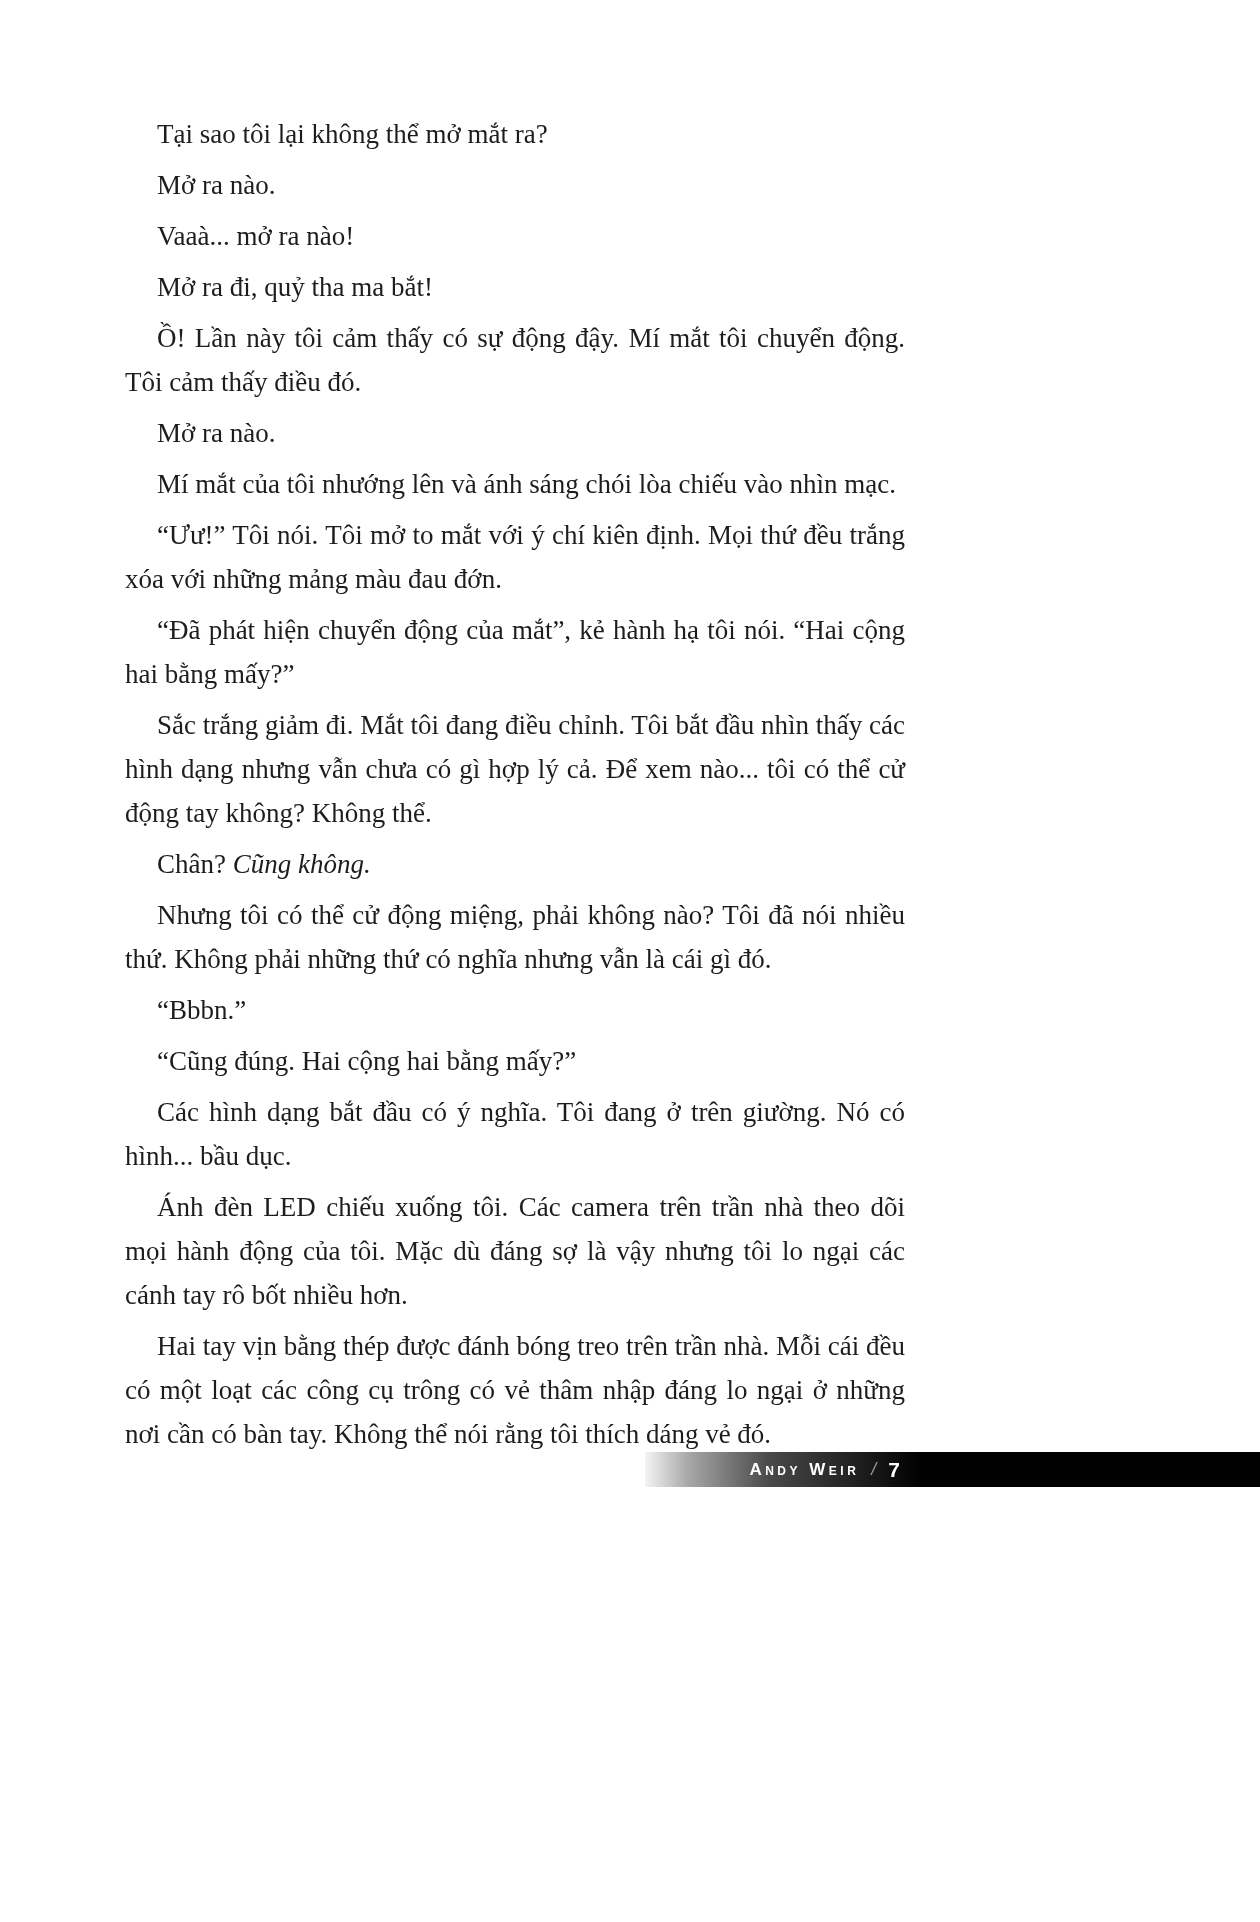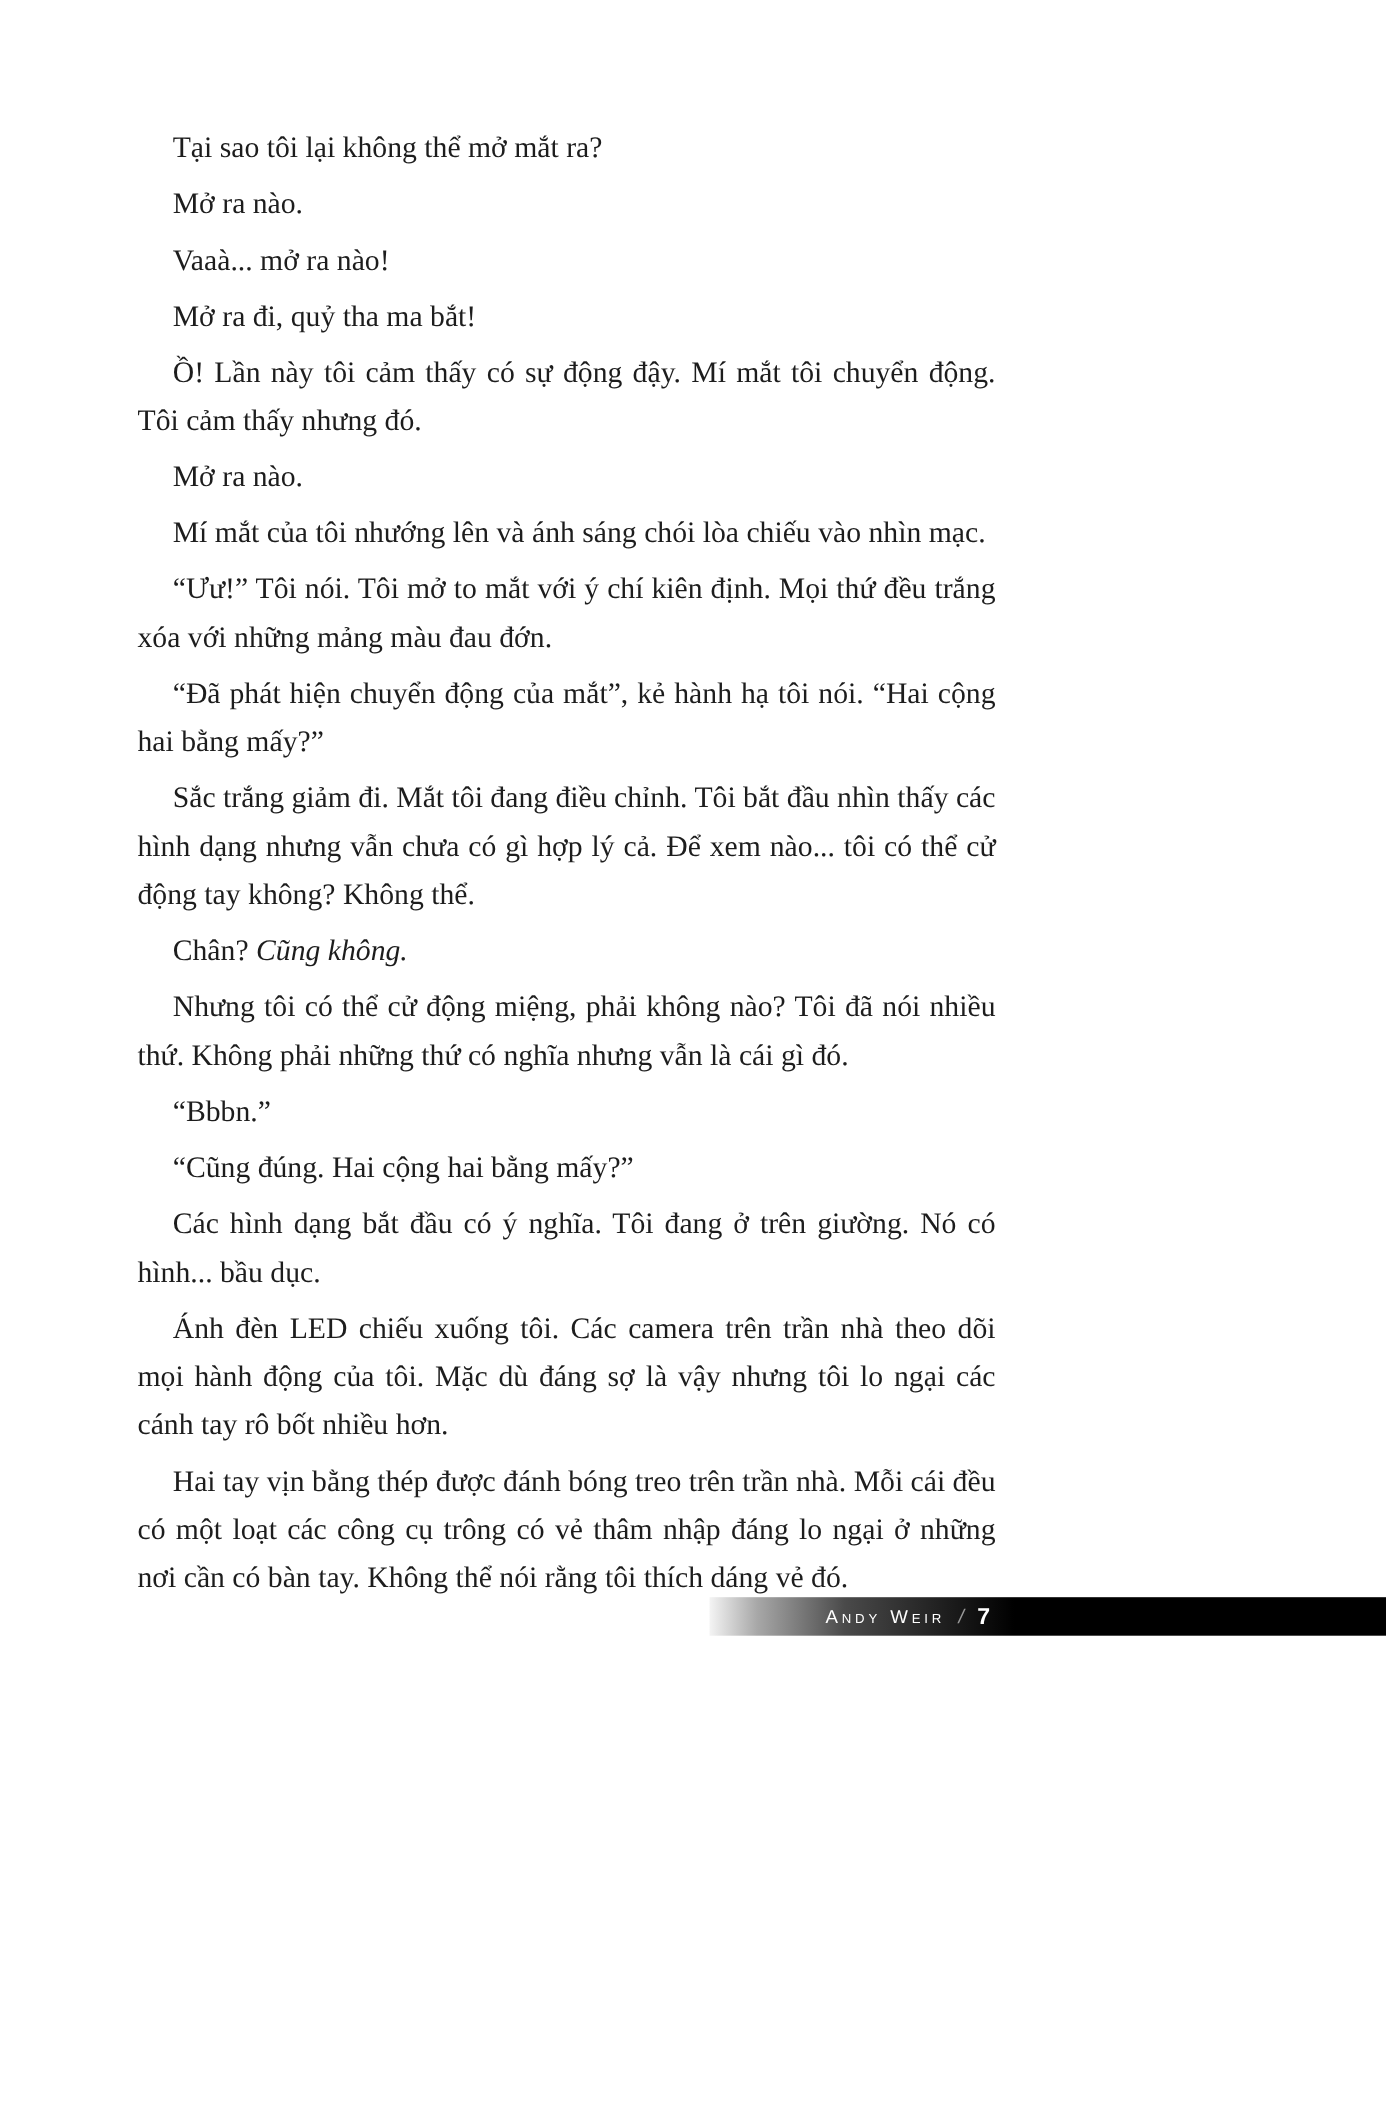--- a/index.html
+++ b/index.html
@@ -55,21 +55,21 @@
     top: 0;
     height: 100%;
     display: flex;
     align-items: center;
     gap: 12px;
     font-family: "Liberation Sans", sans-serif;
   }
   .footer-author {
     color: var(--footer-text, #ffffff);
     font-variant: small-caps;
-    font-weight: normal;
+    font-weight: bold;
     font-size: 17px;
     letter-spacing: 3.5px;
     white-space: nowrap;
   }
   .footer-sep {
     color: var(--footer-separator, #9a9a9a);
     font-style: italic;
     font-size: 18px;
   }
   .footer-page {
@@ -81,21 +81,21 @@
 </head>
 <body>
 
 <div class="page">
 
   <div class="text-block">
       <p><span>Tại sao tôi lại không thể mở mắt ra?</span></p>
       <p><span>Mở ra nào.</span></p>
       <p><span>Vaaà... mở ra nào!</span></p>
       <p><span>Mở ra đi, quỷ tha ma bắt!</span></p>
-      <p><span>Ồ! Lần này tôi cảm thấy có sự động đậy. Mí mắt tôi chuyển động. Tôi cảm thấy nhưng đó.</span></p>
+      <p><span>Ồ! Lần này tôi cảm thấy có sự động đậy. Mí mắt tôi chuyển động. Tôi cảm thấy điều đó.</span></p>
       <p><span>Mở ra nào.</span></p>
       <p><span>Mí mắt của tôi nhướng lên và ánh sáng chói lòa chiếu vào nhìn mạc.</span></p>
       <p><span>“Ưư!” Tôi nói. Tôi mở to mắt với ý chí kiên định. Mọi thứ đều trắng xóa với những mảng màu đau đớn.</span></p>
       <p><span>“Đã phát hiện chuyển động của mắt”, kẻ hành hạ tôi nói. “Hai cộng hai bằng mấy?”</span></p>
       <p><span>Sắc trắng giảm đi. Mắt tôi đang điều chỉnh. Tôi bắt đầu nhìn thấy các hình dạng nhưng vẫn chưa có gì hợp lý cả. Để xem nào... tôi có thể cử động tay không? Không thể.</span></p>
       <p><span>Chân? </span><span class="italic">Cũng không.</span></p>
       <p><span>Nhưng tôi có thể cử động miệng, phải không nào? Tôi đã nói nhiều thứ. Không phải những thứ có nghĩa nhưng vẫn là cái gì đó.</span></p>
       <p><span>“Bbbn.”</span></p>
       <p><span>“Cũng đúng. Hai cộng hai bằng mấy?”</span></p>
       <p><span>Các hình dạng bắt đầu có ý nghĩa. Tôi đang ở trên giường. Nó có hình... bầu dục.</span></p>

